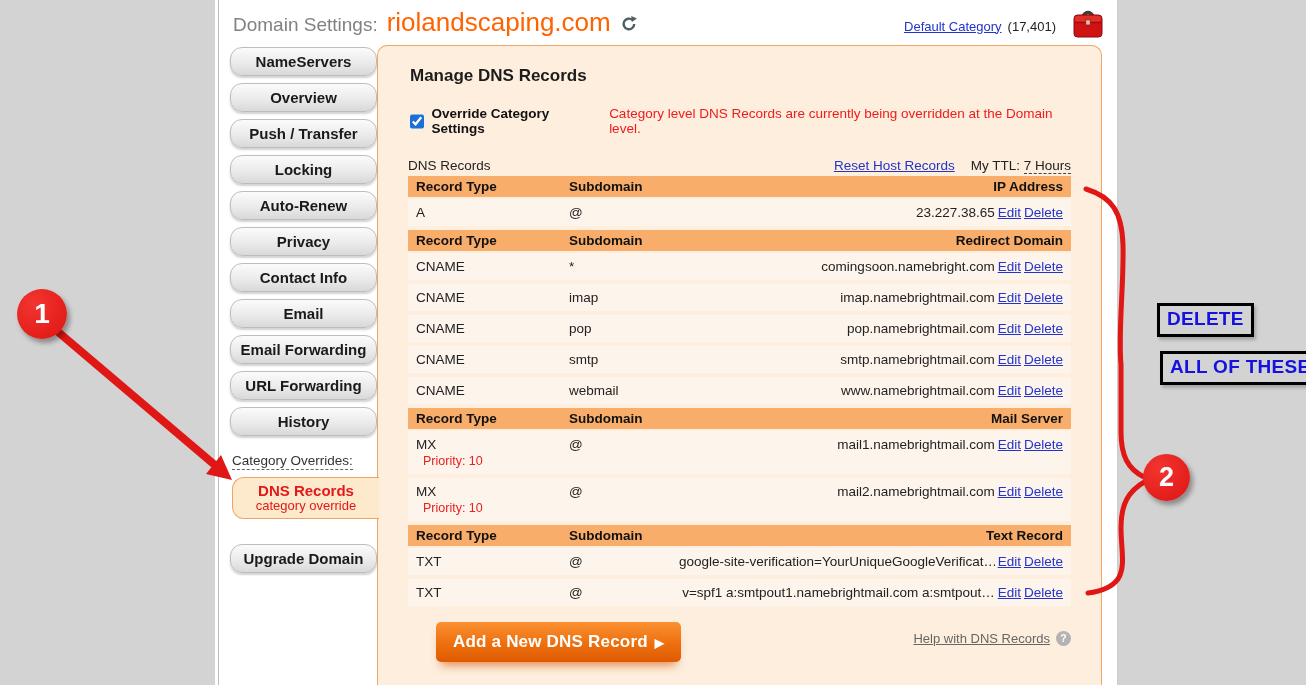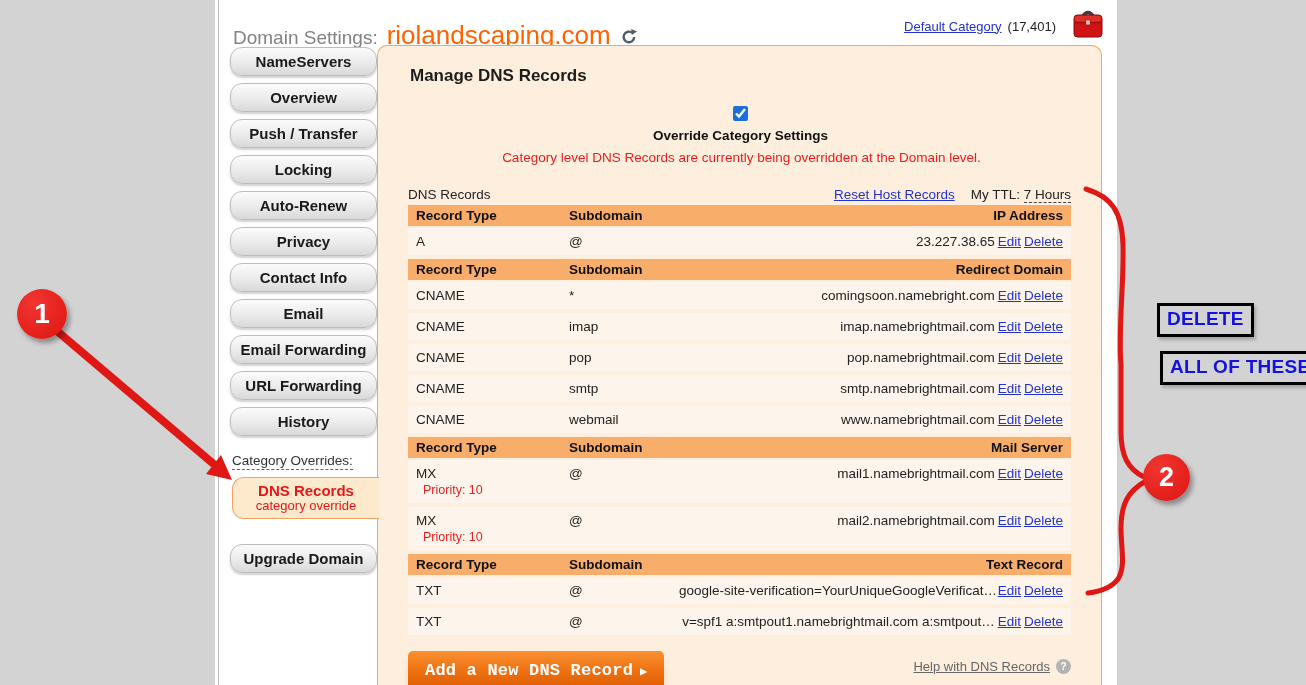--- a/index.html
+++ b/index.html
@@ -10,21 +10,21 @@
     font-family:"Liberation Sans","DejaVu Sans",sans-serif;
   }
 
   
   .page { position:absolute; left:215px; top:0; width:903px; height:685px; background:#fff; }
   .page-edge-l { position:absolute; left:3px; top:0; bottom:0; width:1px; background:#bcbcbc; }
   .page-edge-r { position:absolute; right:0; top:0; bottom:0; width:1px; background:#cccccc; }
 
   
   .hdr { position:absolute; top:0; left:0; right:0; height:44px; }
-  .hdr-left { position:absolute; left:18px; top:20px; display:flex; align-items:baseline; gap:9px; white-space:nowrap; }
+  .hdr-left { position:absolute; left:18px; top:7px; display:flex; align-items:baseline; gap:9px; white-space:nowrap; }
   .hdr-label { font-size:19px; color:#828282; }
   .hdr-domain { font-size:26px; color:#ff6200; }
   .refresh-wrap { align-self:center; transform:translateY(3px); cursor:pointer; }
   .hdr-right { position:absolute; right:12px; top:9px; display:flex; align-items:center; gap:6px; font-size:13px; white-space:nowrap; }
   .cat-link { color:#2333cc; text-decoration:underline; cursor:pointer; }
   .cat-count { color:#222; }
   .briefcase-wrap { margin-left:8px; cursor:pointer; }
 
   
   .sidebar { position:absolute; left:15px; top:47px; width:149px; }
@@ -47,21 +47,21 @@
   .dns-tab-sub { font-size:13px; color:#e31919; margin-top:-1px; }
   .upgrade { margin-top:25px; }
 
   
   .panel {
     position:absolute; left:162px; top:45px; width:725px; height:640px;
     background:#fdeedd; border:1px solid #f0a568; border-bottom:none;
     border-radius:10px 10px 0 0; padding:14px 30px 0;
   }
   .panel-title { font-size:17px; color:#1c1c1c; margin:6px 0 20px 2px; font-weight:bold; }
-  .ovr-row { display:flex; align-items:center; gap:7px; font-size:13.5px; margin-left:2px;flex-direction:column; }
+  .ovr-row { display:flex; align-items:center; gap:7px; font-size:13.5px; margin-left:2px; }
   .ovr-row input { width:15px; height:15px; accent-color:#1b6fd8; margin:0; cursor:pointer; }
   .ovr-label { font-weight:bold; color:#111; }
   .ovr-warn { color:#ee1c1c; margin-left:2px; }
 
   .rec-head { display:flex; justify-content:space-between; align-items:baseline; margin:22px 0 3px; font-size:13.5px; color:#222; }
   .rh-right { display:flex; gap:16px; align-items:baseline; }
   .reset-link { color:#2333cc; text-decoration:underline; cursor:pointer; }
   .ttl-val { border-bottom:1px dashed #444; cursor:default; }
 
   .t-head { display:flex; background:#f9ad6a; padding:3px 8px; margin:2px 0; font-weight:bold; font-size:13.5px; color:#111; }
@@ -70,21 +70,22 @@
   .c3 { white-space:nowrap; }
   .t-note { color:#e82020; font-size:12.5px; padding-left:7px; margin-top:2px; }
   .lnk { color:#2333cc; text-decoration:underline; cursor:pointer; }
   .c3 .lnk { margin-left:3px; }
 
   .add-row { display:flex; justify-content:space-between; align-items:center; margin-top:16px; }
   .add-btn {
     background:linear-gradient(#fa9132,#ed6f0e 55%,#dd5b02); color:#fff; font-weight:bold;
     font-size:17px; border:none; border-radius:5px; padding:10px 17px; cursor:pointer;
     box-shadow:0 8px 10px -5px rgba(222,90,10,0.7); letter-spacing:0.2px;
-    font-family:Liberation Mono, monospace;
+    font-family:Liberation Sans, sans-serif;
+    margin-left:28px;
   }
   .add-arrow { font-size:12px; margin-left:7px; }
   .help-wrap { display:flex; align-items:center; gap:6px; margin-top:-8px; }
   .help-link { color:#666; font-size:13px; cursor:pointer; }
   .help-badge { width:15px; height:15px; border-radius:50%; background:#b3b3b3; color:#fff;
     font-size:10.5px; font-weight:bold; text-align:center; line-height:15px; cursor:pointer; }
 
   
   .overlay-svg { position:absolute; left:0; top:0; width:1306px; height:685px; z-index:40; pointer-events:none; }
   .step-circle { position:absolute; z-index:41; border-radius:50%;

